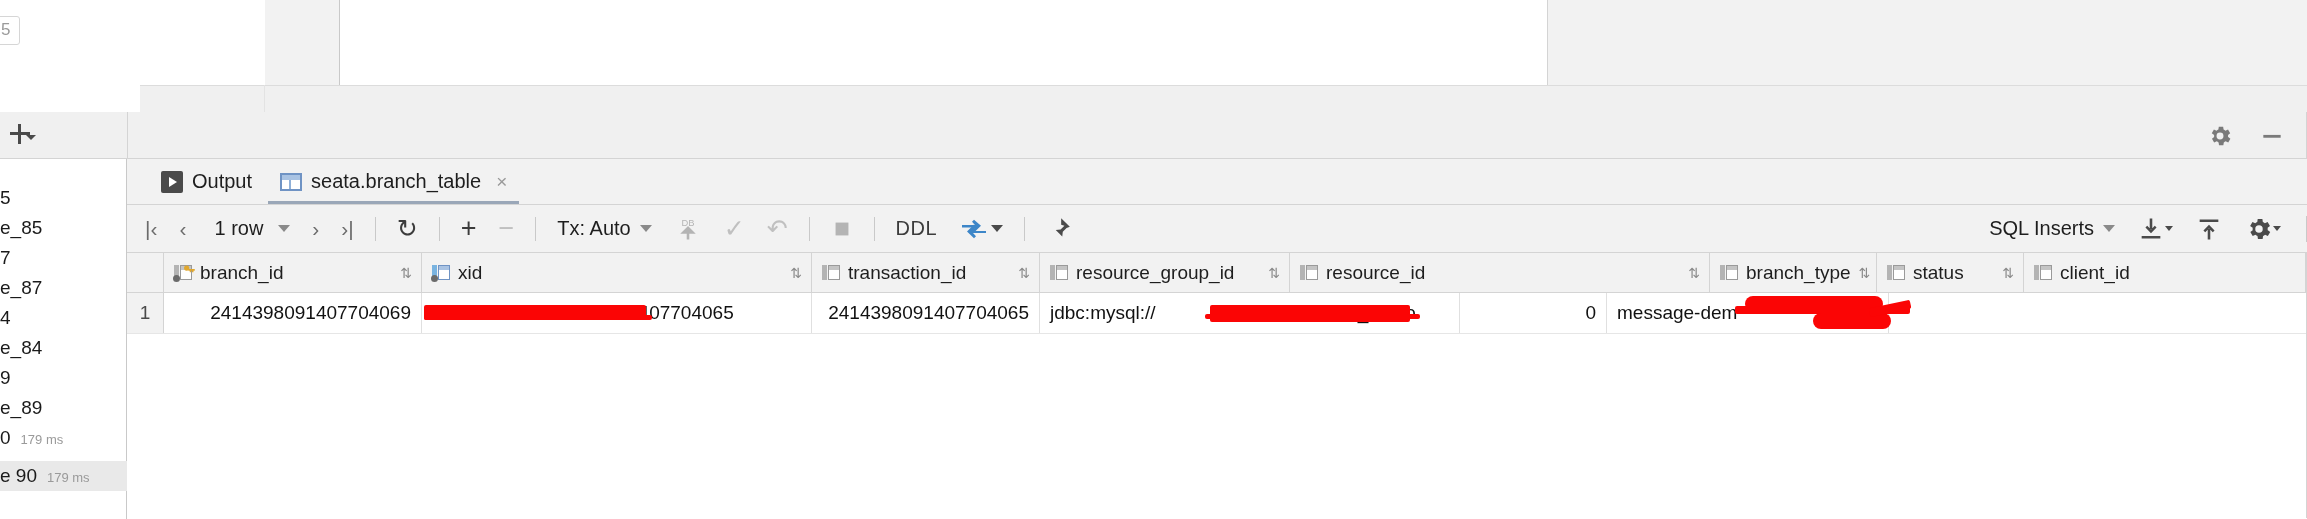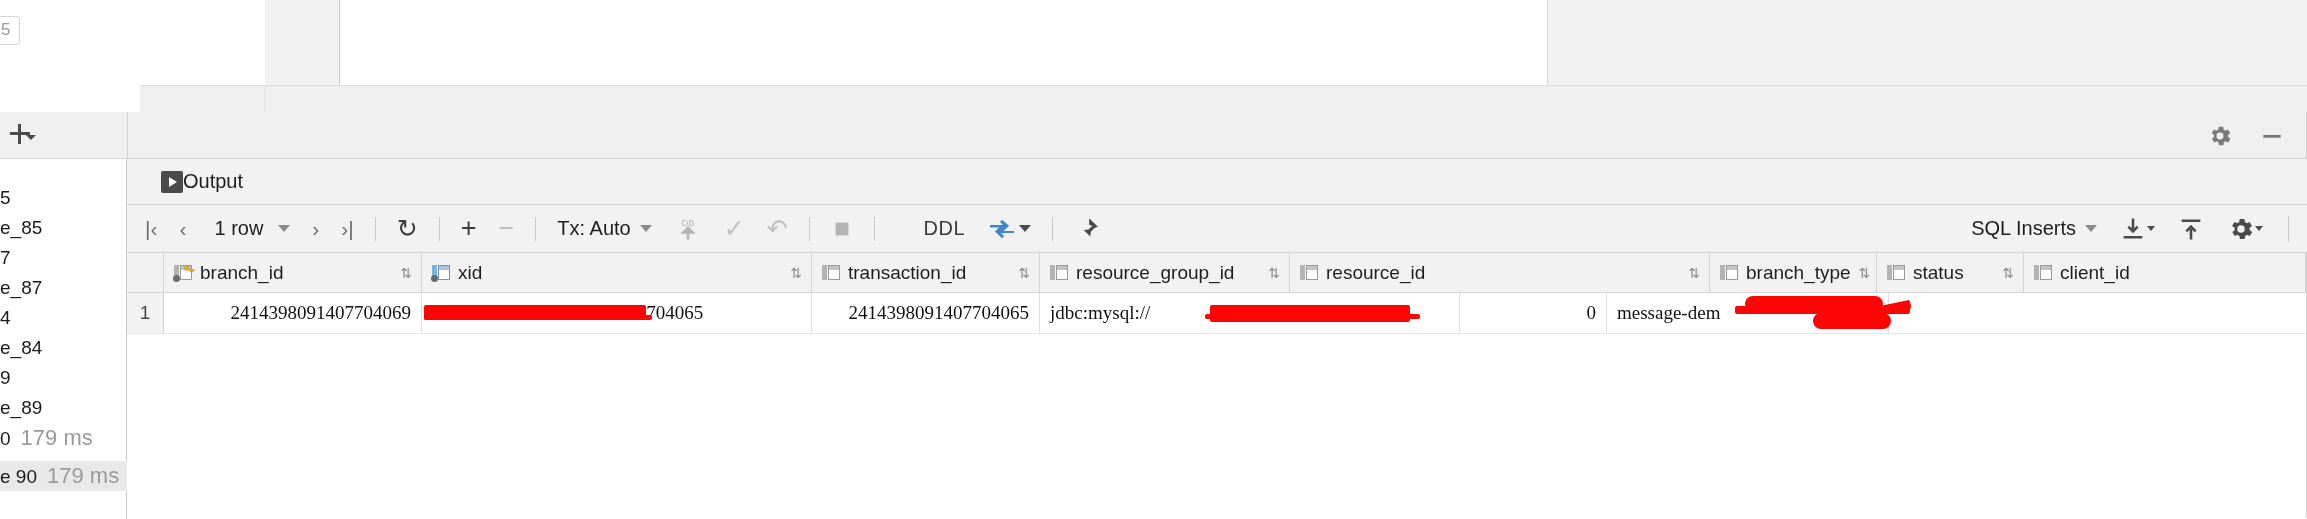--- a/index.html
+++ b/index.html
@@ -44,56 +44,56 @@
   .plus-glyph { position: relative; width: 22px; height: 22px; }
   .plus-glyph:before, .plus-glyph:after { content: ""; position: absolute; background: #4a4a4a; }
   .plus-glyph:before { left: 0; top: 8px; width: 20px; height: 3px; }
   .plus-glyph:after { left: 8px; top: 0; width: 3px; height: 20px; }
   .plus-caret { position: absolute; left: 22px; top: 15px; width: 0; height: 0;
     border-left: 5px solid transparent; border-right: 5px solid transparent; border-top: 5px solid #4a4a4a; }
 
   .side-list { position: absolute; left: 0; top: 47px; width: 127px; height: 360px; }
   .side-row { position: relative; height: 30px; line-height: 30px; color: #1a1a1a; font-size: 19px; white-space: nowrap; padding-left: 0px; }
   .side-row.shaded { background: #e9e9e9; margin-top: 8px; }
-  .side-row .ms { color: #9a9a9a; margin-left: 10px; font-size: 22px; }
+  .side-row .ms { color: #9a9a9a; margin-left: 10px; font-size: 13px; }
   .side-row .lbl { display: inline-block; }
   .side-spacer { height: 24px; }
 
   
   .panel-head { position: absolute; left: 127px; top: 0; width: 2180px; height: 47px; background: #f0f0f0; border-bottom: 1px solid #d4d4d4; }
   .panel-head-left-sep { position: absolute; left: 0; top: 0; width: 1px; height: 47px; background: #d4d4d4; }
   .head-icons { position: absolute; right: 22px; top: 0; height: 47px; display: flex; align-items: center; gap: 26px; }
   .gear-icon svg, .minus-icon svg { display: block; }
   .head-right-sep { position: absolute; right: 0; top: 0; width: 1px; height: 47px; background: #d4d4d4; }
 
   
   .tabbar { position: absolute; left: 127px; top: 47px; width: 2180px; height: 46px; background: #f2f2f2; border-bottom: 1px solid #d4d4d4; display: flex; align-items: stretch; }
-  .tab { display: flex; align-items: center; padding: 0 14px; position: relative; cursor: default; }
+  .tab { display: flex; align-items: center; gap: 9px; padding: 0 14px; position: relative; cursor: default; }
   .tab:first-child { margin-left: 20px; }
   .tab-label { font-size: 20px; color: #1e1e1e; white-space: nowrap; }
   .tab.active:after { content: ""; position: absolute; left: 2px; right: 2px; bottom: 0; height: 3px; background: #9aa7b8; }
   .tab-close { color: #9a9a9a; font-size: 19px; line-height: 1; margin-left: 6px; }
   .run-icon { width: 22px; height: 22px; background: #4a4a4a; border-radius: 2px; display: flex; align-items: center; justify-content: center; }
   .run-icon:after { content: ""; width: 0; height: 0; border-top: 5px solid transparent; border-bottom: 5px solid transparent; border-left: 8px solid #ffffff; margin-left: 2px; }
   .grid-icon { width: 22px; height: 18px; border: 2px solid #6f93c4; background: #ffffff; position: relative; }
   .grid-icon:before { content: ""; position: absolute; left: 0; top: 0; right: 0; height: 5px; background: #a9c3e3; }
   .grid-icon:after { content: ""; position: absolute; left: 7px; top: 5px; width: 2px; bottom: 0; background: #8fb0d8; }
 
   
   .toolbar { position: absolute; left: 127px; top: 93px; width: 2180px; height: 48px; background: #f2f2f2; border-bottom: 1px solid #d4d4d4; display: flex; align-items: center; }
   .tb { display: flex; align-items: center; height: 48px; }
   .tbtn { display: flex; align-items: center; justify-content: center; height: 48px; padding: 0 11px; color: #6b6b6b; font-size: 21px; }
   .tbtn.dark { color: #3c3c3c; }
   .tbtn.disabled { color: #c0c0c0; }
   .tsep { width: 1px; height: 24px; background: #c9c9c9; margin: 0 10px; }
   .rowcount { font-size: 20px; color: #1e1e1e; padding: 0 6px; }
   .caret { width: 0; height: 0; border-left: 6px solid transparent; border-right: 6px solid transparent; border-top: 7px solid #8a8a8a; margin-left: 9px; }
   .txlabel { font-size: 20px; color: #1e1e1e; }
-  .ddl { font-size: 20px; color: #3c3c3c; letter-spacing: .5px; margin-left: 28px; }
-  .toolbar-right { margin-left: auto; display: flex; align-items: center; height: 48px; padding-right: 18px; }
+  .ddl { font-size: 20px; color: #3c3c3c; letter-spacing: .5px; }
+  .toolbar-right { margin-left: auto; display: flex; align-items: center; height: 48px; }
   .sqlins { font-size: 20px; color: #1e1e1e; }
   .tb-right-sep { width: 1px; height: 26px; background: #c9c9c9; margin-left: 14px; }
 
   
   .grid-wrap { position: absolute; left: 127px; top: 141px; width: 2180px; height: 266px; background: #701a75; }
   .ghead { display: flex; height: 40px; background: #f2f2f2; border-bottom: 1px solid #d4d4d4; }
   .gutter-head { width: 37px; flex: 0 0 37px; background: #f2f2f2; border-right: 1px solid #d4d4d4; }
   .hcell {
     display: flex; align-items: center; gap: 8px;
     padding: 0 10px; border-right: 1px solid #d4d4d4;
@@ -105,21 +105,21 @@
   .col-icon .tbl { position: absolute; left: 6px; top: 1px; right: 0; bottom: 1px; border: 1px solid #9a9a9a; background: #ffffff; }
   .col-icon .tbl:before { content: ""; position: absolute; left: 0; right: 0; top: 0; height: 4px; background: #c4c4c4; }
   .col-icon.blue .bar { background: #79b3e0; }
   .col-icon.blue .tbl { border-color: #6f93c4; }
   .col-icon.blue .tbl:before { background: #a9c3e3; }
   .col-icon .dot { position: absolute; left: -1px; bottom: -1px; width: 7px; height: 7px; border-radius: 50%; background: #6b6b6b; }
   .key { position: absolute; right: -4px; top: 0px; width: 13px; height: 13px; }
 
   .grow { display: flex; height: 41px; background: #ffffff; border-bottom: 1px solid #e6e6e6; }
   .gutter-cell { width: 37px; flex: 0 0 37px; background: #f2f2f2; border-right: 1px solid #d4d4d4; display: flex; align-items: center; justify-content: center; font-size: 19px; color: #4a4a4a; }
-  .dcell { display: flex; align-items: center; padding: 0 10px; border-right: 1px solid #e0e0e0; font-family: Liberation Serif, serif; font-size: 19px; color: #111111; white-space: nowrap; overflow: hidden; position: relative; }
+  .dcell { display: flex; align-items: center; padding: 0 10px; border-right: 1px solid #e0e0e0; font-family: Liberation Sans, sans-serif; font-size: 19px; color: #111111; white-space: nowrap; overflow: hidden; position: relative; }
   .dcell.num { justify-content: flex-end; }
   .dcell.nullv { font-family: "DejaVu Sans Mono", monospace; font-style: italic; color: #9a9a9a; }
 
   .grid-body-rest { position: absolute; left: 0; top: 81px; width: 2180px; bottom: 0; background: #ffffff; }
   .grid-right-edge { position: absolute; right: 0; top: 0; width: 1px; bottom: 0; background: #d4d4d4; }
 
   
   .redact { position: absolute; background: #fb0505; border-radius: 2px; }
   .redact.r1 { left: 0; top: 4px; height: 15px; }
   .redact.strike { height: 4px; top: 16px; background: #fb0505; }
@@ -183,20 +183,25 @@
         </span>
       </div>
       <div class="head-right-sep"></div>
     </div>
 
     <div class="tabbar">
       <div class="tab">
         <span class="run-icon"></span>
         <span class="tab-label">Output</span>
       </div>
+      <div class="tab active">
+        <span class="grid-icon"></span>
+        <span class="tab-label">seata.branch_table</span>
+        <span class="tab-close">×</span>
+      </div>
     </div>
 
     <div class="toolbar">
       <div class="tb">
         <span class="tbtn" style="padding-left:18px">|‹</span>
         <span class="tbtn">‹</span>
         <span class="tbtn">
           <span class="rowcount">1 row</span>
           <span class="caret"></span>
         </span>

